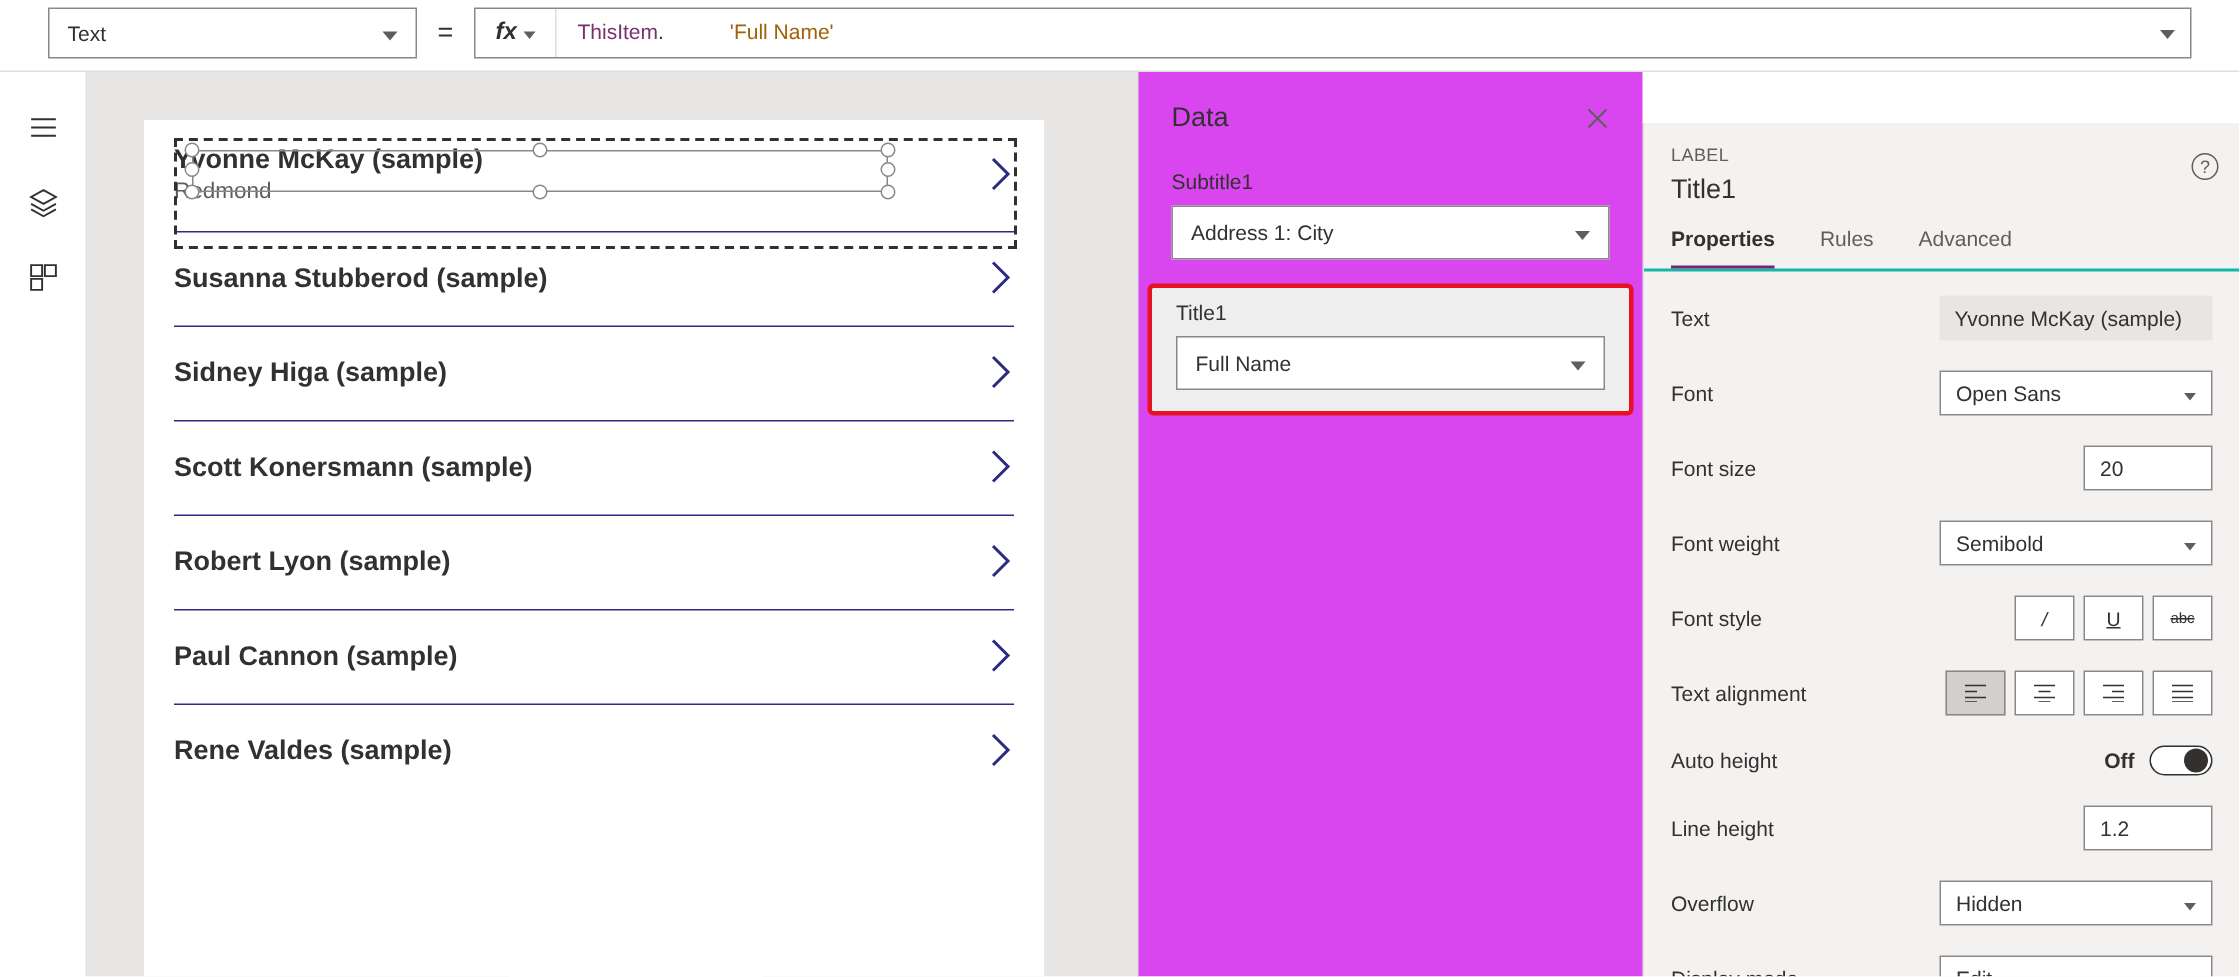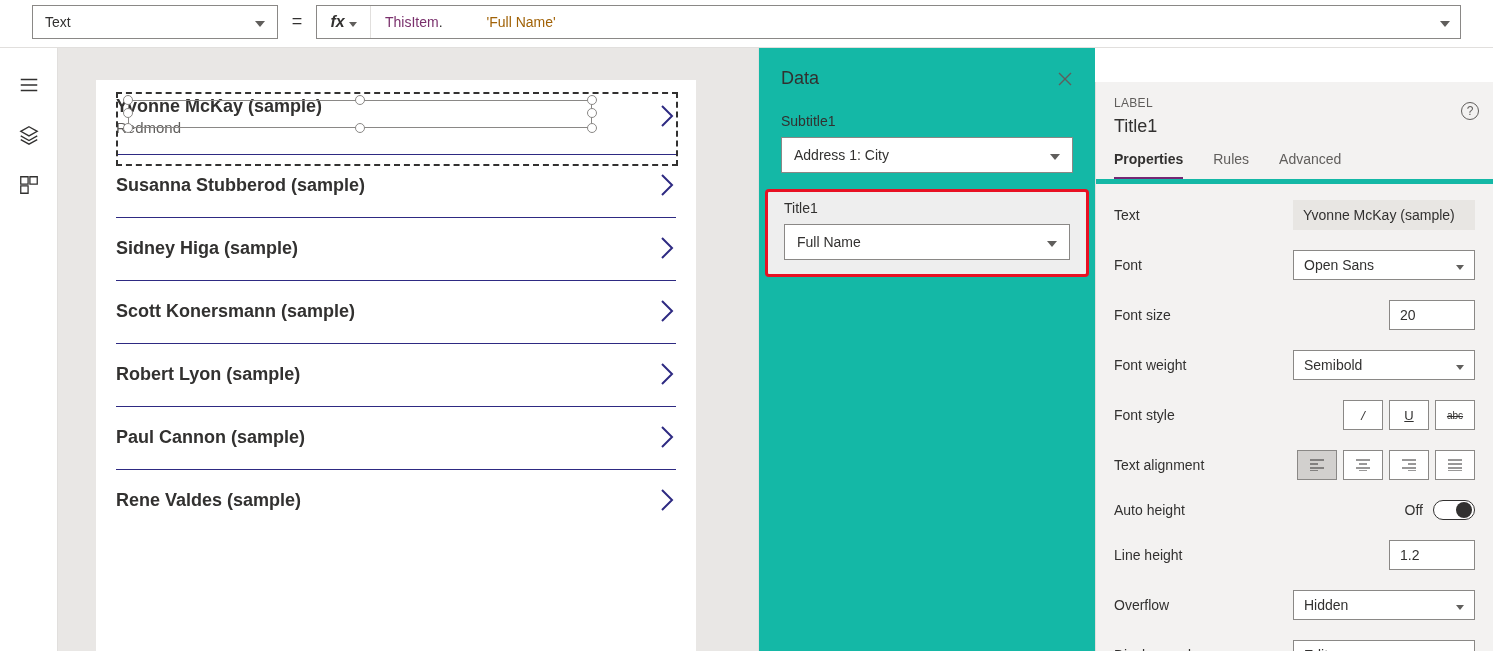--- a/index.html
+++ b/index.html
@@ -66,21 +66,21 @@
     position:absolute; left:70px; top:52px; width:464px; height:28px;
     border:1px solid #8a8886; pointer-events:none;
   }
   .handle {
     position:absolute; width:10px; height:10px; background:#fff;
     border:1px solid #8a8886; border-radius:50%; pointer-events:none;
   }
 
   
   .data-panel {
-    width:337px; background:#14b8a6; border-left:1px solid #e1dfdd;
+    width:337px; background:#d946ef; border-left:1px solid #e1dfdd;
     position:relative;
   }
   .data-header {
     display:flex; align-items:center; justify-content:space-between;
     padding:20px 22px 14px 22px; font-size:18px;
   }
   .close-x { cursor:pointer; color:#605e5c; }
   .field-block { padding:10px 22px 12px 22px; }
   .field-block.highlight {
     background:#eeeeee; border:3px solid #e81123; border-radius:4px;
@@ -98,21 +98,21 @@
     width:398px; background:#f3f2f1; border-left:1px solid #e1dfdd;
     display:flex; flex-direction:column; overflow:hidden;margin-top:34px;
   }
   .props-head { padding:14px 18px 0 18px; position:relative; }
   .props-kind { font-size:12px; color:#605e5c; letter-spacing:.3px; }
   .props-name { font-size:18px; margin-top:6px; }
   .help-icon { position:absolute; right:14px; top:20px; width:18px; height:18px;
                border:1px solid #605e5c; border-radius:50%;
                display:flex; align-items:center; justify-content:center;
                font-size:12px; color:#605e5c; cursor:pointer; }
-  .tabs { display:flex; gap:30px; padding:14px 18px 0 18px; border-bottom:5px solid #14b8a6; }
+  .tabs { display:flex; gap:30px; padding:14px 18px 0 18px; border-bottom:2px solid #14b8a6; }
   .tab { font-size:14px; padding-bottom:10px; color:#605e5c; cursor:pointer; }
   .tab.active { color:#323130; font-weight:600; border-bottom:2px solid #742774; }
 
   .prop-list { padding:6px 0 20px 0; }
   .prop-row {
     display:flex; align-items:center; justify-content:space-between;
     padding:10px 18px; font-size:14px;
   }
   .prop-divider { border-top:1px solid #d2d0ce; margin:6px 0; }
   .inp {
@@ -134,21 +134,21 @@
 
   .toggle {
     width:42px; height:20px; background:#fff; border:1px solid #323130;
     border-radius:10px; position:relative; cursor:pointer;
   }
   .toggle .knob {
     position:absolute; top:1px; width:16px; height:16px; background:#323130;
     border-radius:50%;
   }
   .toggle.off .knob { right:2px; }
-  .toggle-wrap { display:flex; align-items:center; gap:10px; }
+  .toggle-wrap { display:flex; align-items:center; gap:10px;font-weight:bold; }
 
   svg { display:block; }
   .chev-down::after { content:""; display:inline-block; width:0;height:0;
     border-left:5px solid transparent;border-right:5px solid transparent;
     border-top:6px solid #605e5c; }
   .chev-sm::after { content:""; display:inline-block; width:0;height:0;
     border-left:4px solid transparent;border-right:4px solid transparent;
     border-top:5px solid #605e5c; }
 
 </style>

